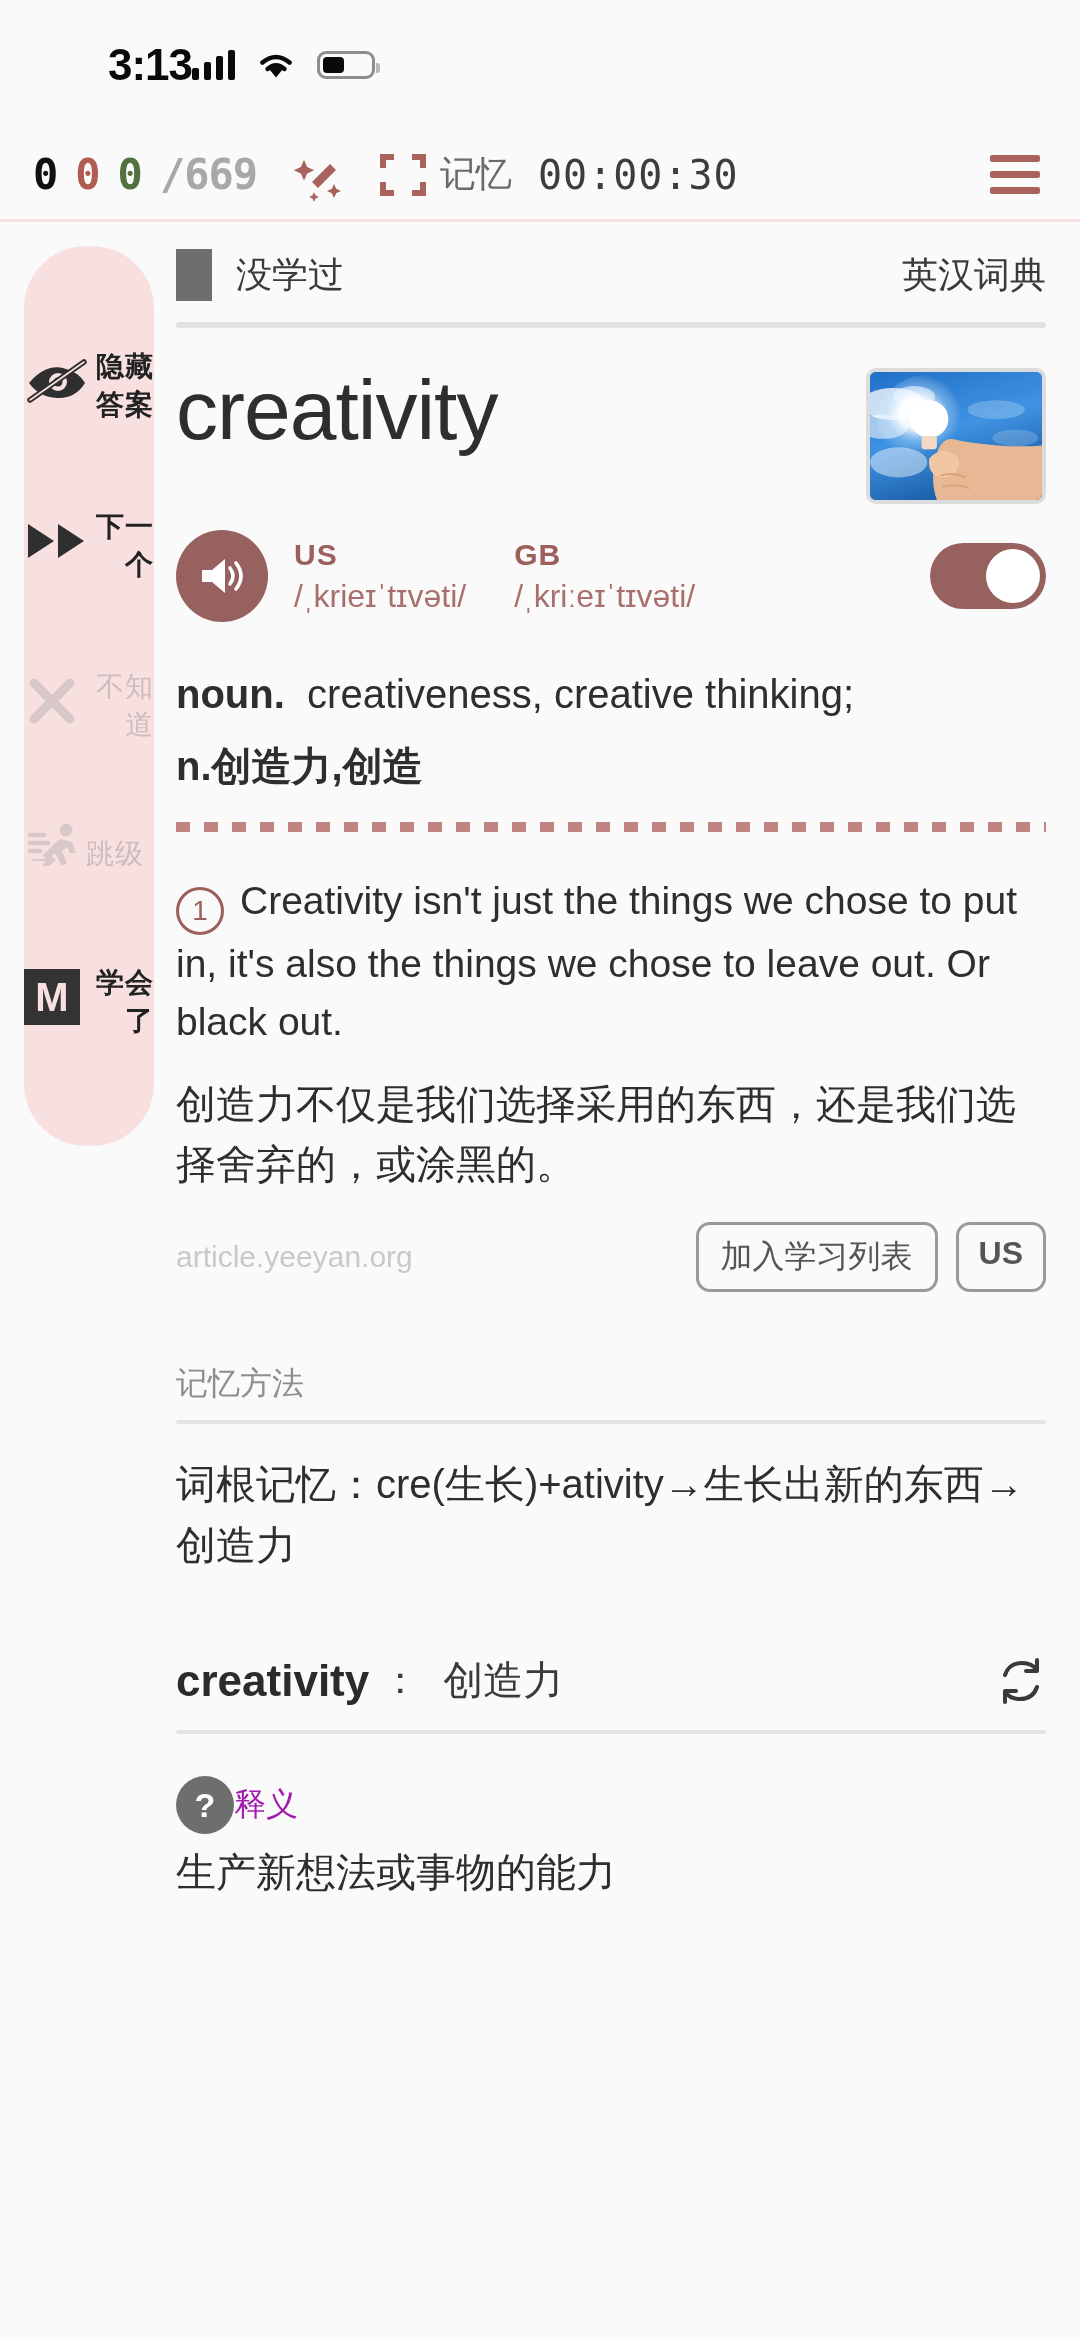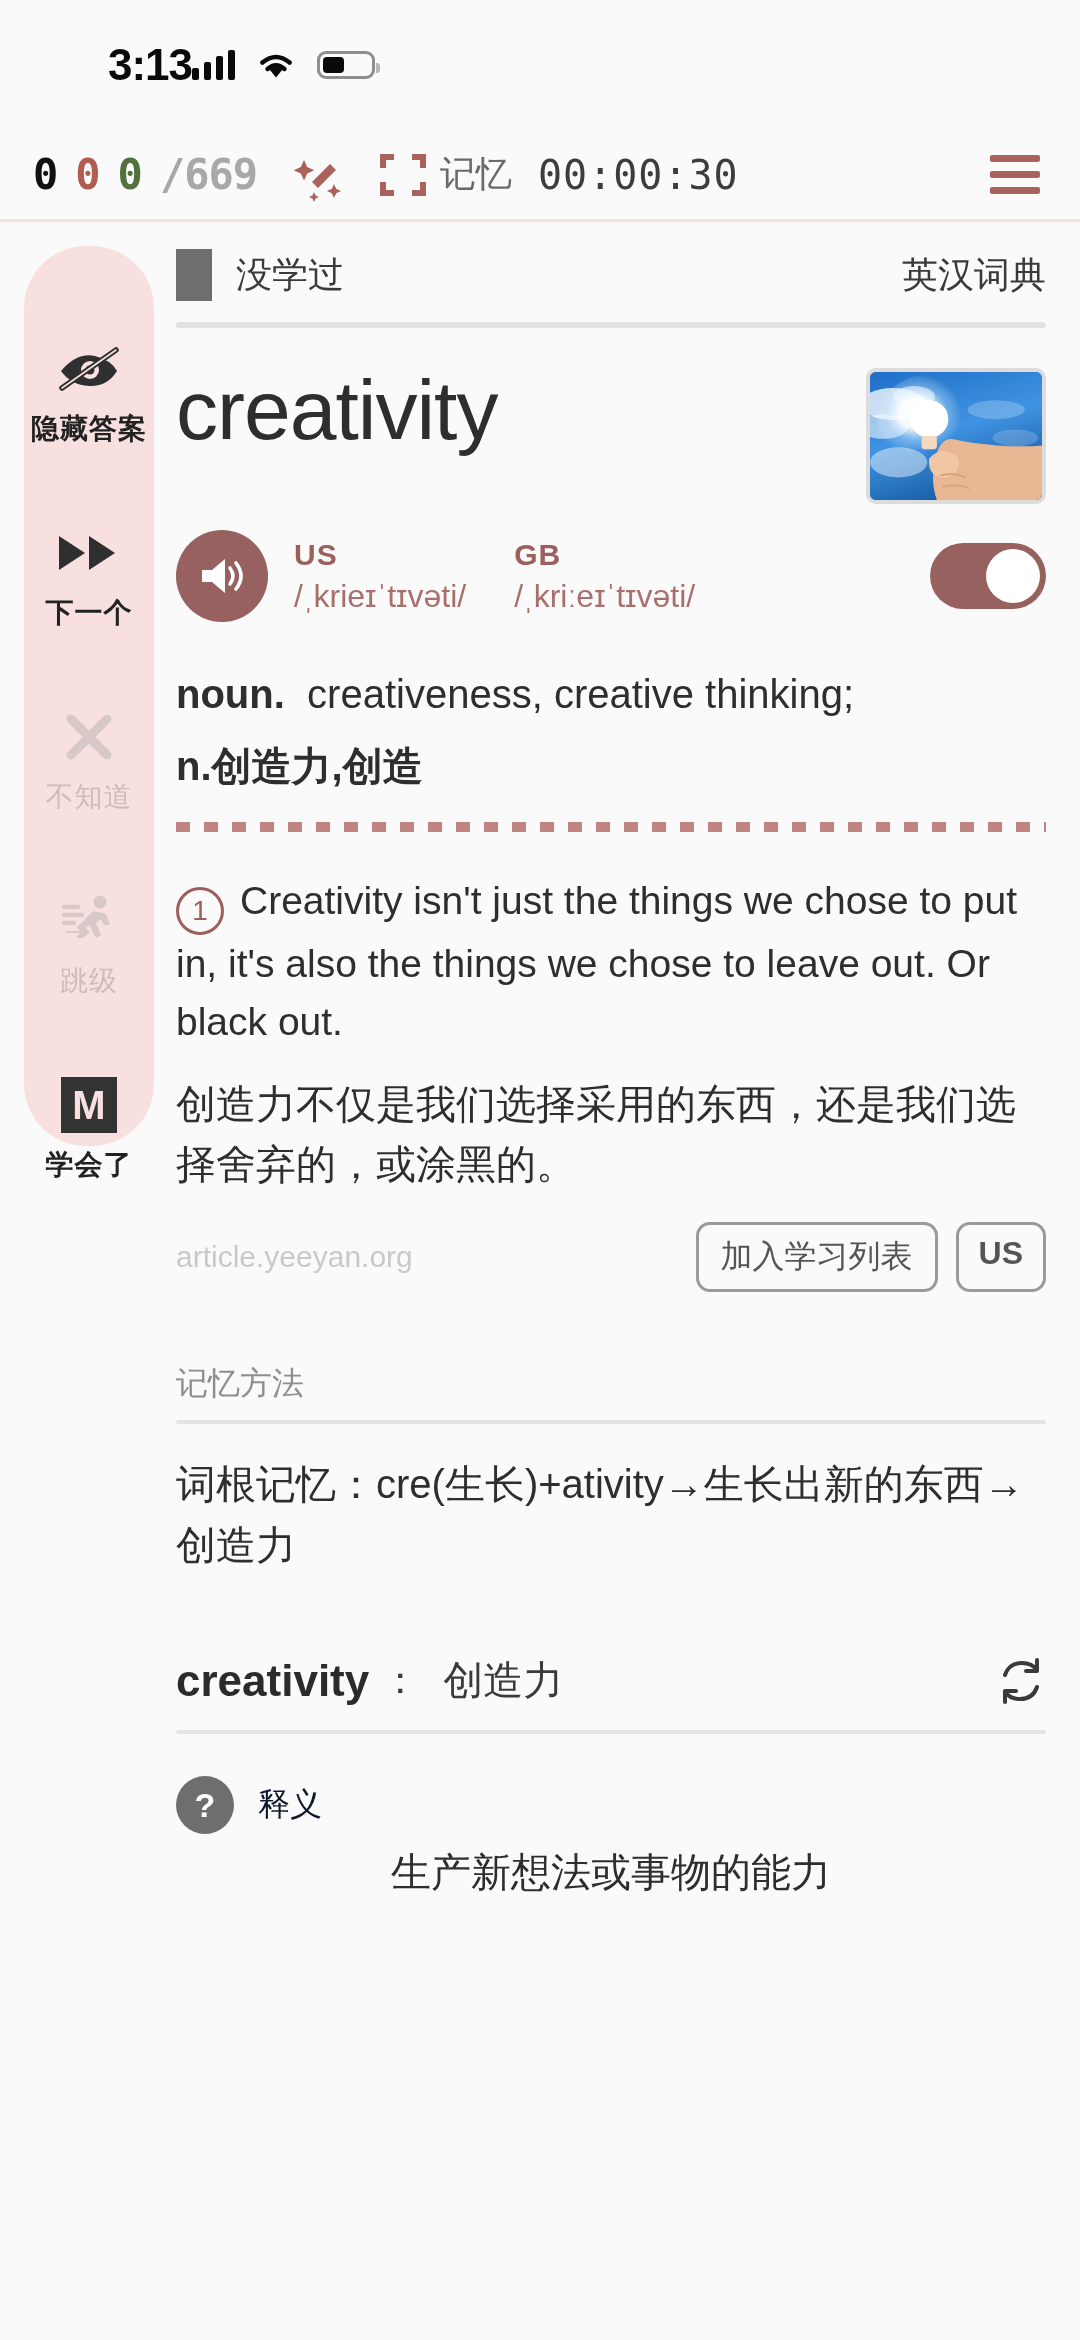--- a/index.html
+++ b/index.html
@@ -65,21 +65,21 @@
     background:#f8e0e0;
     border-radius:62px;
     height:900px;
     display:flex; flex-direction:column;
     align-items:center;
     padding-top:92px;
     flex:0 0 auto;
   }
   .side-item{
     width:100%;
-    display:flex; flex-direction:column; align-items:center;
+    display:flex; flex-direction:row; align-items:center;
     margin-bottom:74px;
     text-align:right;
   }
   .side-item .ic{ height:62px; display:flex; align-items:center; justify-content:center;}
   .side-item .lb{ font-size:28px; margin-top:10px; letter-spacing:1px;}
   .side-item.active .lb{ color:#222; font-weight:700;}
   .side-item.dim .lb{ color:#cdbcbc;}
   .m-box{ width:56px; height:56px; background:#333; color:#f8e0e0;
     font-size:40px; font-weight:700; display:flex; align-items:center; justify-content:center;}
 
@@ -140,23 +140,23 @@
   .transrow{ display:flex; align-items:center; margin-top:78px;}
   .trans-w{ font-size:44px; font-weight:700; color:#2b2b2b;}
   .trans-colon{ font-size:38px; color:#3a3a3a; margin:0 6px 0 12px;}
   .trans-cn{ font-size:40px; color:#3a3a3a; margin-left:18px;}
   .refresh{ margin-left:auto; display:flex; align-items:center;}
   .rule2{ height:4px; background:#e4e4e4; margin-top:22px; border-radius:2px;}
 
   .defrow{ display:flex; align-items:center; margin-top:42px;}
   .qmark{ width:58px; height:58px; border-radius:50%; background:#6e6e6e; color:#fff;
     font-size:34px; font-weight:700; display:flex; align-items:center; justify-content:center;}
-  .defrow .lbl{ font-size:32px; color:#0f172a; margin-left:24px;}
+  .defrow .lbl{ font-size:32px; color:#a21caf; }
   .def-en{ margin-top:30px; font-size:40px; line-height:1.5; color:#2e2e2e;}
-  .def-cn{ margin-top:8px; font-size:40px; line-height:1.5; color:#2e2e2e;text-align:center;}
+  .def-cn{ margin-top:8px; font-size:40px; line-height:1.5; color:#2e2e2e;}
 </style>
 </head>
 <body>
 
 <div class="statusbar">
   <div class="sb-time">3:13</div>
   <div class="sb-right">
     <div class="bars">
         <i></i>
         <i></i>

